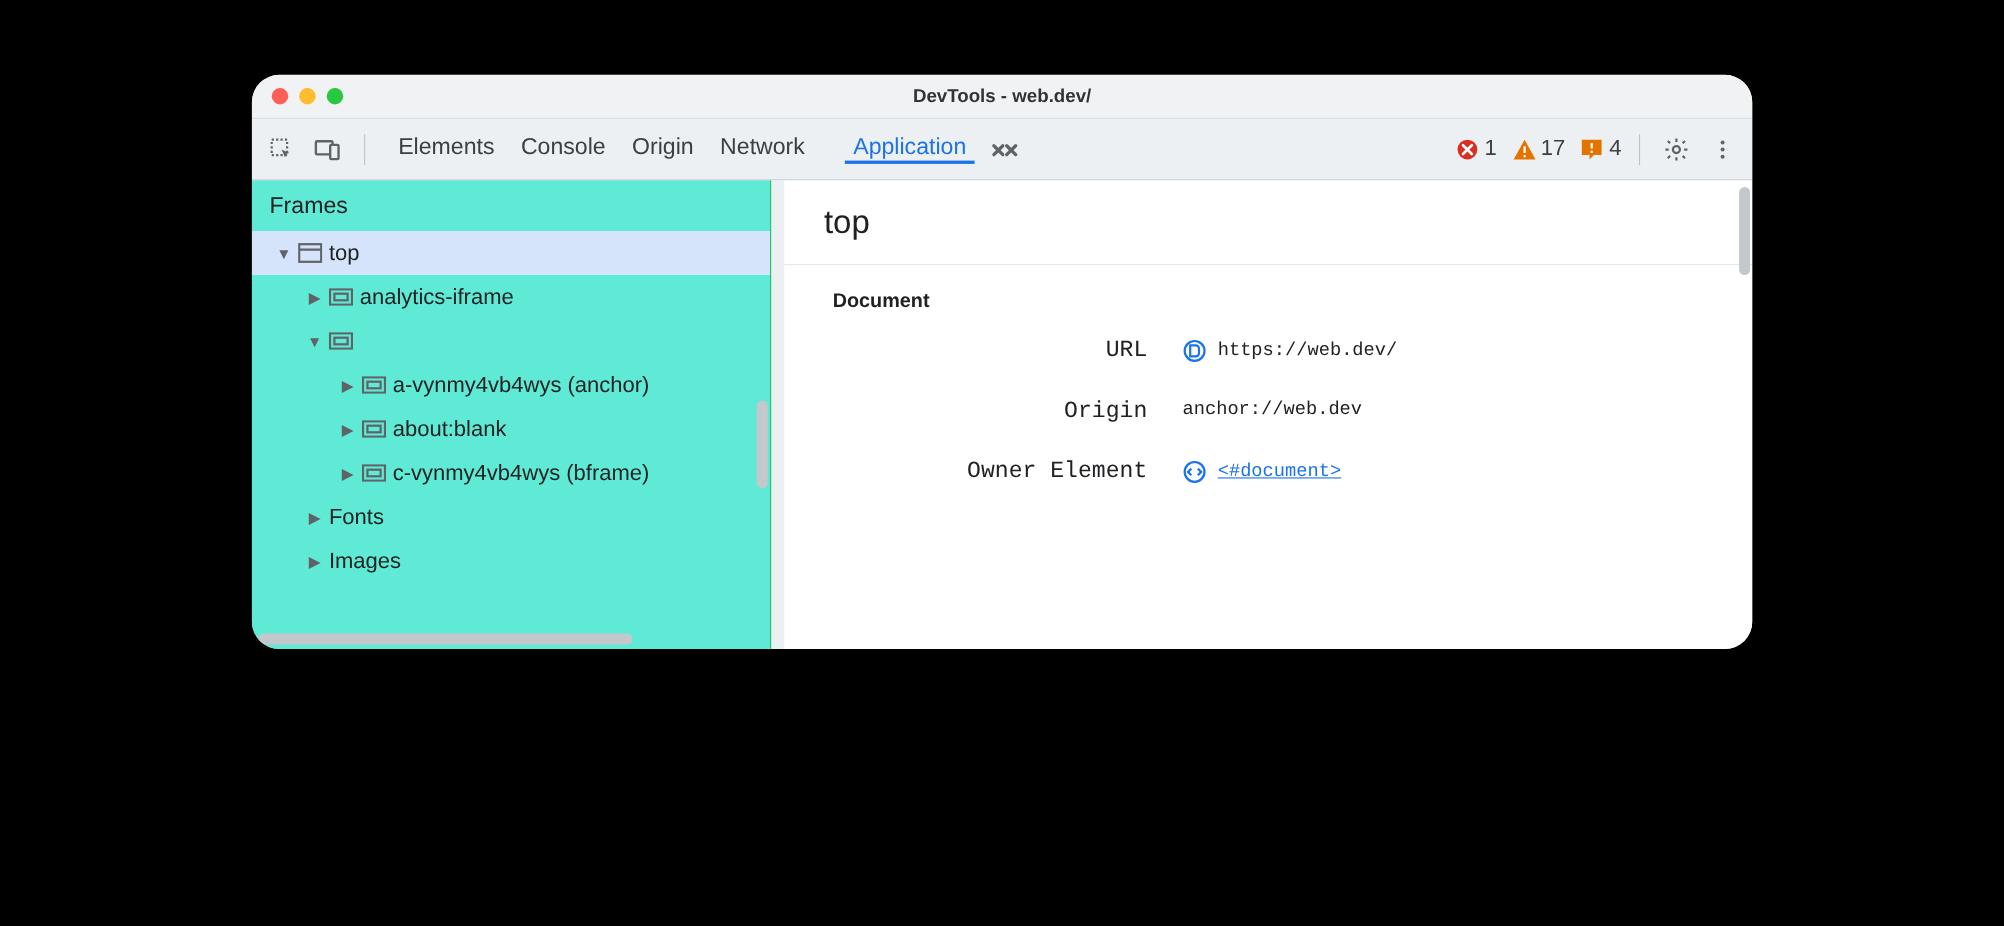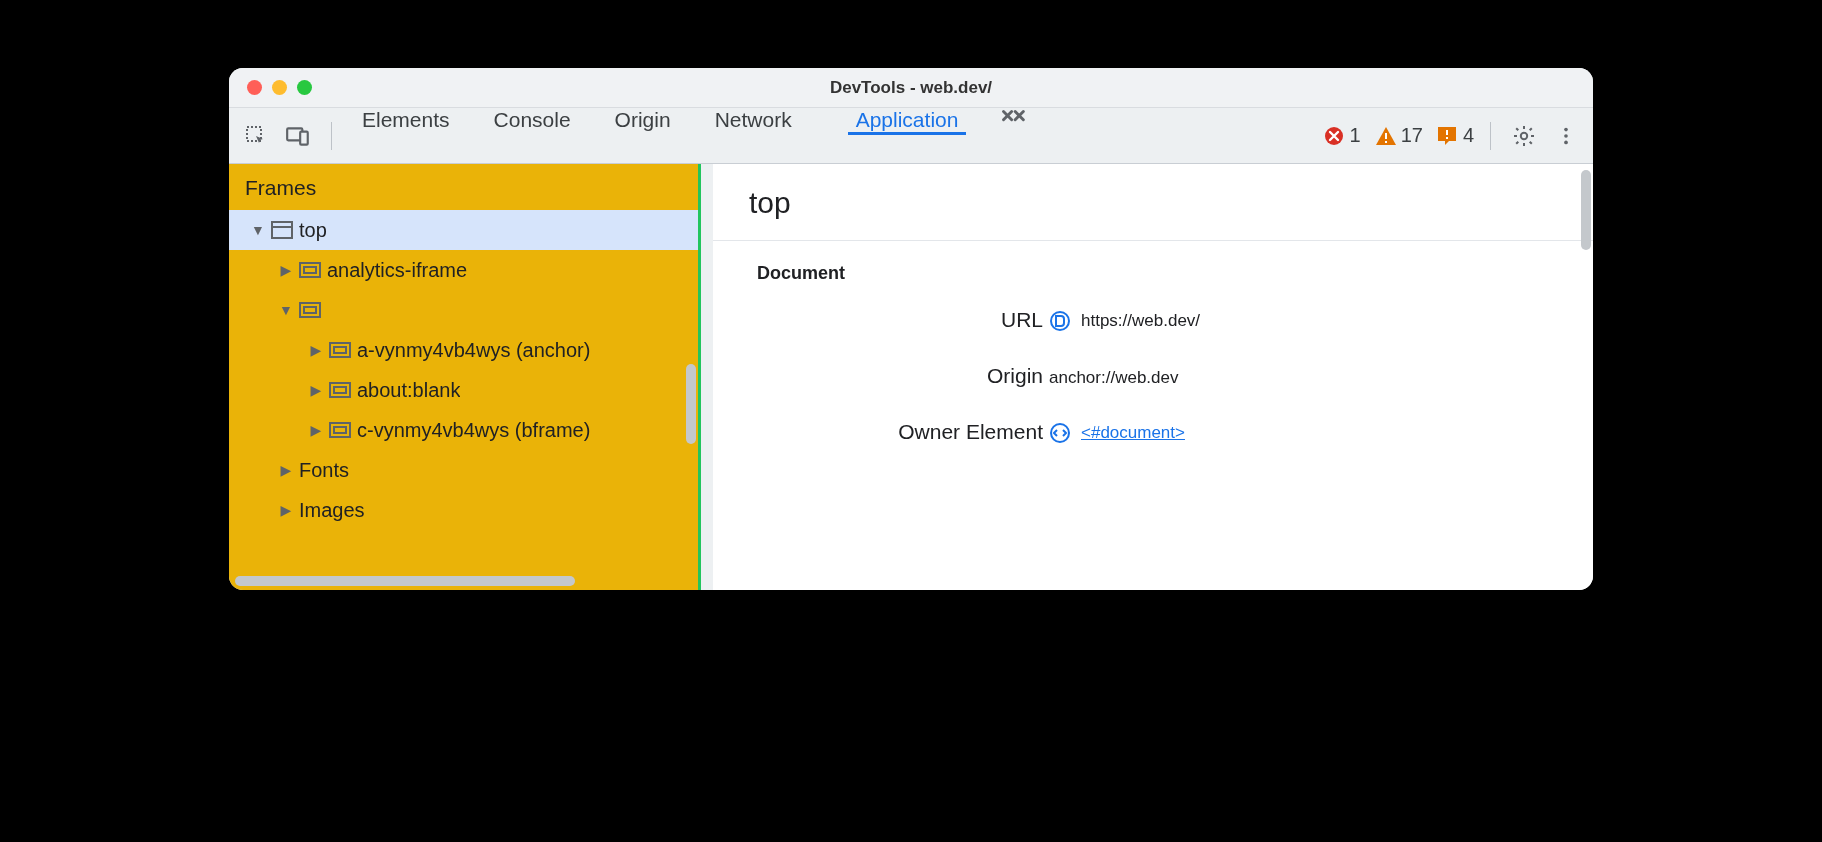--- a/index.html
+++ b/index.html
@@ -11,21 +11,21 @@
     align-items: flex-start;
     justify-content: center;
     width: 1822px;
     height: 842px;
   }
   .window {
     margin-top: 68px;
     width: 1364px;
     height: 522px;
     background: #edf0f2;
-    border-radius: 14px;
+    border-radius: 25px;
     box-shadow: 0 30px 60px rgba(0,0,0,0.45);
     overflow: hidden;
     display: flex;
     flex-direction: column;
   }
   .titlebar {
     height: 40px;
     background: #f0f2f4;
     display: flex;
     align-items: center;
@@ -65,39 +65,39 @@
     width: 1px;
     height: 28px;
     background: #bdc2c8;
     margin: 0 8px;
   }
   .toolbar .icon-btn {
     display:flex; align-items:center; justify-content:center;
     width: 34px; height: 34px;
     color:#5f6368;
   }
-  .tabs { display: flex; gap: 28px; align-items:flex-start; height:100%; margin-left:6px; }
+  .tabs { display: flex; gap: 8px; align-items:center; height:100%; margin-left:6px; }
   .tab {
     display:flex; align-items:center; padding: 0 8px;
     font-size: 21px; color:#3c4043; cursor:pointer;
     border-bottom: 3px solid transparent;
   }
   .tab.active { color:#1a73e8; border-bottom-color:#1a73e8;margin-left:20px; }
   .more-tabs { display:flex; align-items:center; padding:0 6px; color:#5f6368; font-size:24px; }
   .spacer { flex:1; }
   .counts { display:flex; align-items:center; gap:14px; font-size:20px; color:#3c4043; }
   .count { display:flex; align-items:center; gap:6px; }
   .count .ic { width:20px; height:20px; }
   .content {
     flex:1; display:flex; min-height:0;
   }
   .sidebar {
     width: 472px;
-    background:#eab308;
-    border-right: 3px solid #22c55e;
+    background:#5eead4;
+    border-right: 1px solid #22c55e;
     display:flex; flex-direction:column;
     position:relative;
   }
   .sidebar-inner { flex:1; overflow:hidden; }
   .sidebar .heading {
     font-size: 21px;
     color:#202124;
     padding: 12px 16px 10px;
   }
   .tree { font-size: 20px; color:#202124; white-space:nowrap; }
@@ -134,23 +134,24 @@
   .details h1 {
     font-size: 30px; font-weight:400; color:#202124;
     padding: 22px 36px 20px;
     border-bottom:1px solid #e3e6ea;
   }
   .section-title {
     font-size:18px; font-weight:700; color:#202124;
     padding: 22px 44px 8px;
   }
   .kv {
-    display:flex; align-items:flex-end;
+    display:flex; align-items:flex-start;
     padding: 16px 0;
-    gap: 6px;
+    gap: 32px;
+    font-family: Liberation Mono, monospace;
   }
   .kv .k {
     width: 330px; text-align:right; font-size:21px; color:#202124;
   }
   .kv .v {
     display:flex; align-items:center; gap:10px;
     font-size:17px; color:#202124;
   }
   .circ-ic { width:22px; height:22px; display:inline-flex; }
   .details .vscroll-track {

